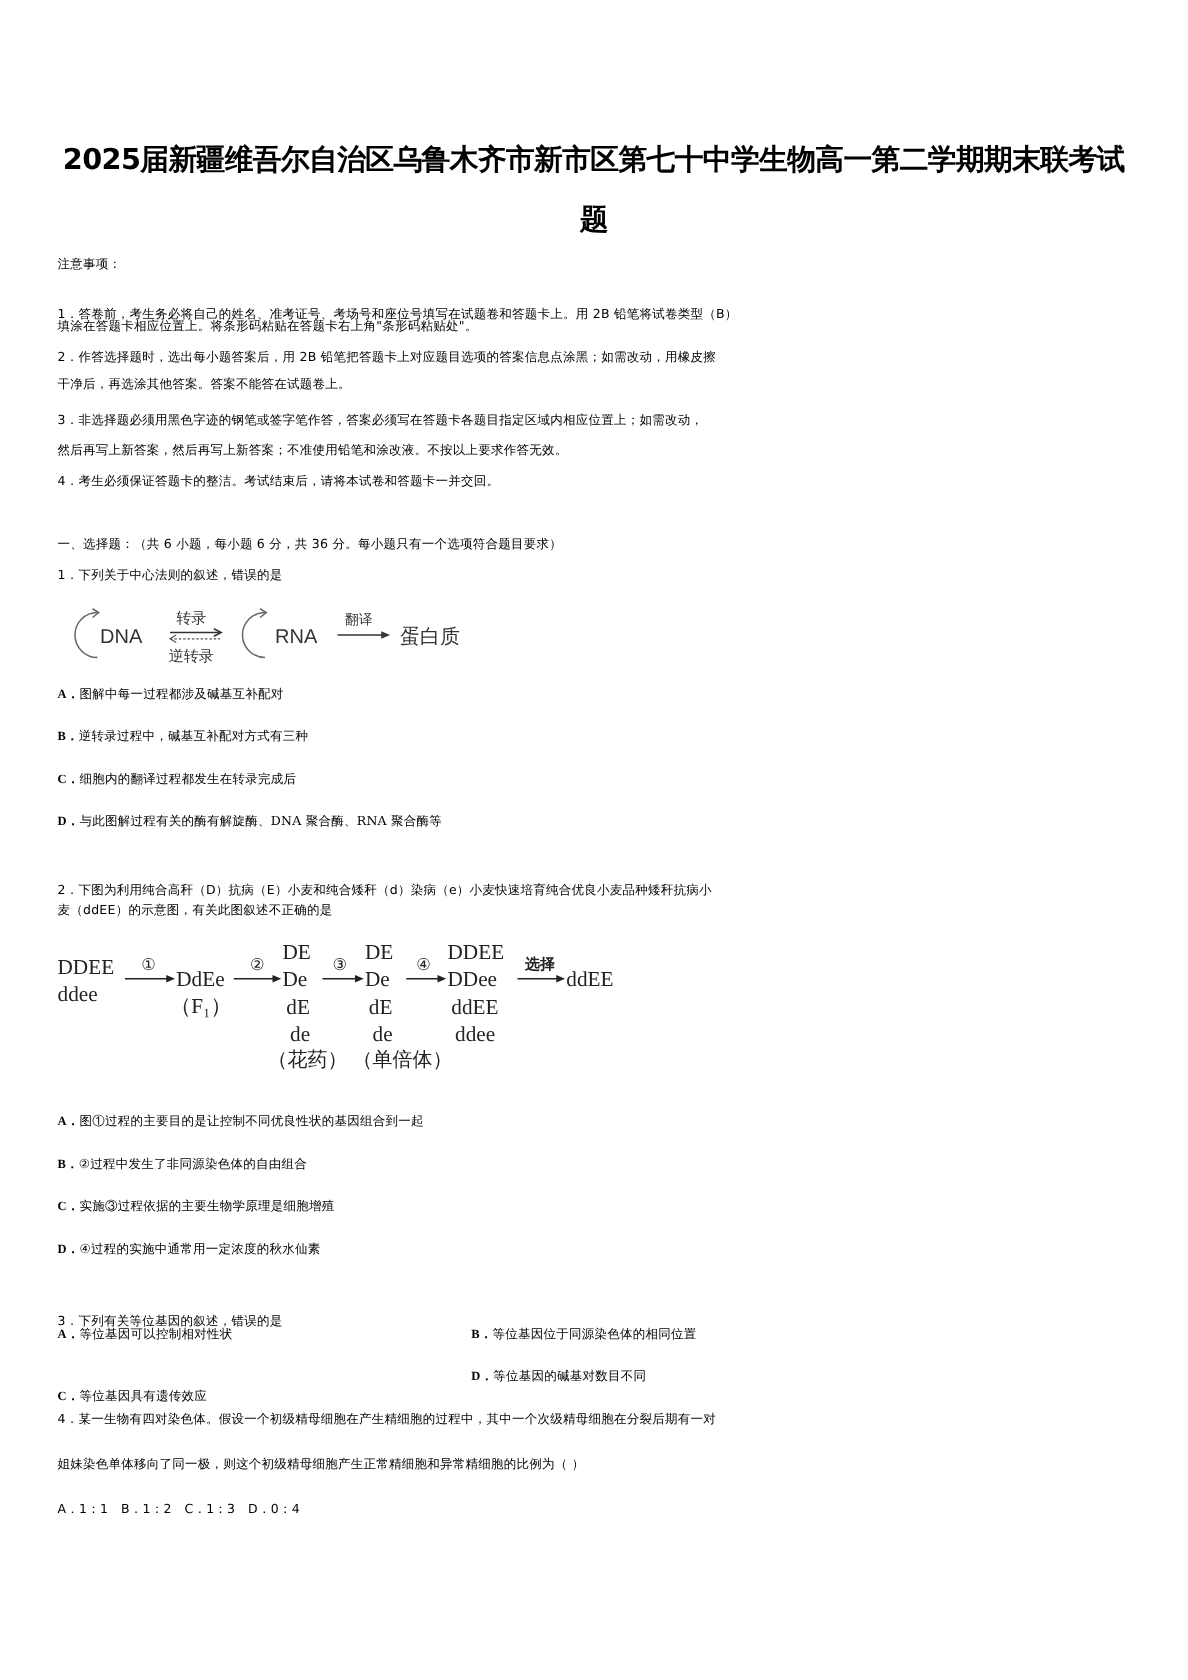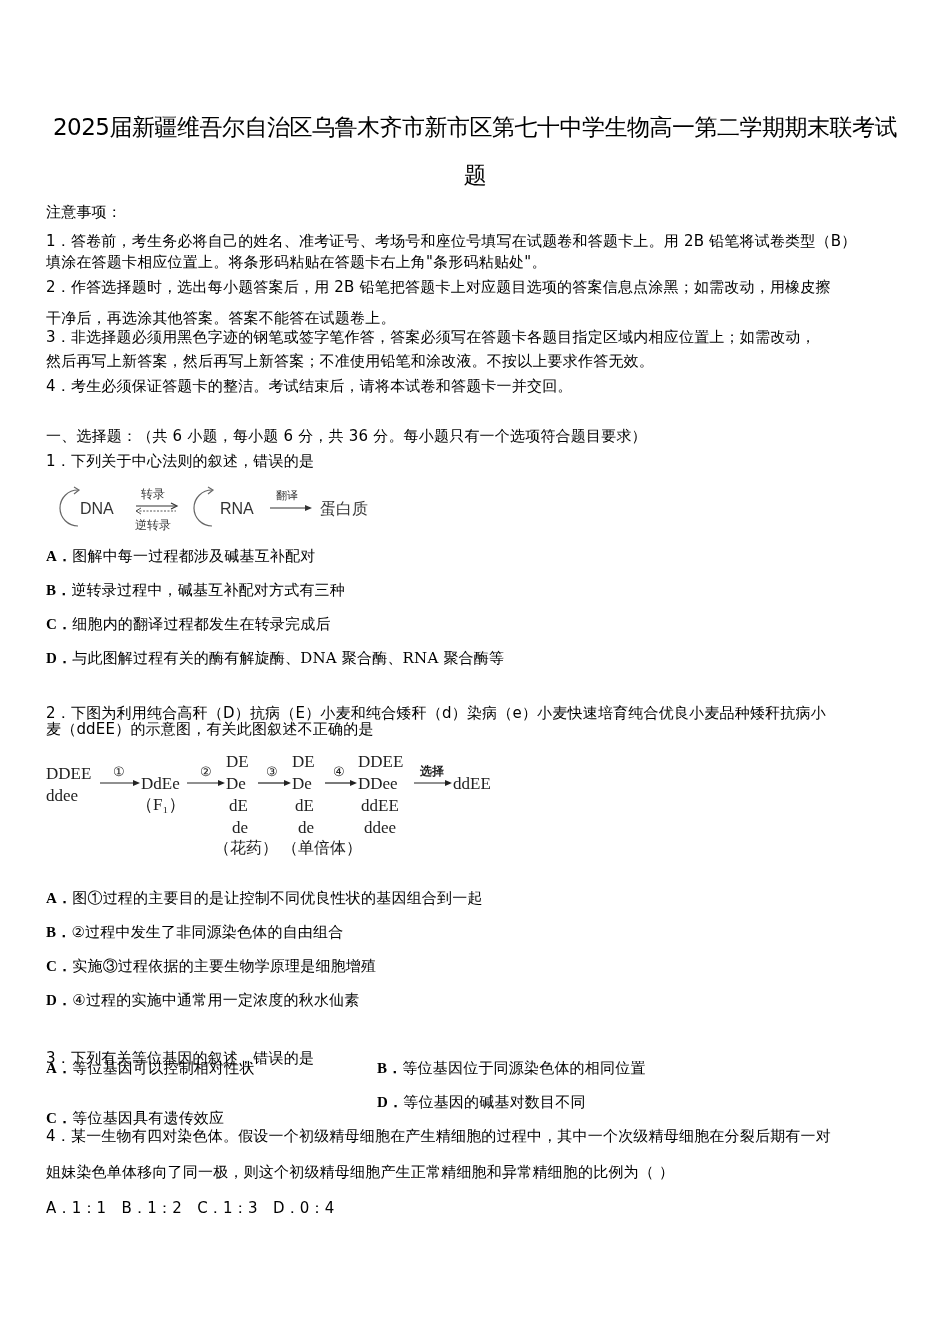--- a/index.html
+++ b/index.html
@@ -3,44 +3,44 @@
 <meta charset="utf-8">
 <style>
   html, body { margin: 0; padding: 0; background: #ffffff; }
   body {
     width: 950px; height: 1344px; position: relative; overflow: hidden;
     color: #000; font-family: "DejaVu Serif", "Liberation Serif", serif;
   }
   .title {
     position: absolute; left: 40px; width: 870px; text-align: center;
     font-family: "DejaVu Sans", "Liberation Sans", sans-serif;
-    font-weight: normal; font-size: 23px; letter-spacing: -0.5px;
+    font-weight: bold; font-size: 23px; letter-spacing: -0.5px;
   }
   .line {
-    position: absolute; left: 46px; font-size: 15px; white-space: nowrap;
+    position: absolute; left: 46px; font-size: 10px; white-space: nowrap;
     line-height: 20px; letter-spacing: 0.2px;
   }
   .line.sans { font-family: "DejaVu Sans", "Liberation Sans", sans-serif; }
   .opt { font-weight: normal; }
   .opt b { font-weight: bold; font-family: "Liberation Serif", serif; }
   .diagram { position: absolute; }
   svg text { font-family: "Liberation Sans", "DejaVu Sans", sans-serif; }
   .serif-svg text { font-family: "Liberation Serif", "DejaVu Serif", serif; }
 </style>
 </head>
 <body>
 
 <div class="title" style="top:112px;">2025届新疆维吾尔自治区乌鲁木齐市新市区第七十中学生物高一第二学期期末联考试</div>
 <div class="title" style="top:160px;">题</div>
 
 <div class="line sans" style="top:202px;">注意事项：</div>
-<div class="line sans" style="top:231px;">1．答卷前，考生务必将自己的姓名、准考证号、考场号和座位号填写在试题卷和答题卡上。用 2B 铅笔将试卷类型（B）</div>
+<div class="line sans" style="top:242px;">1．答卷前，考生务必将自己的姓名、准考证号、考场号和座位号填写在试题卷和答题卡上。用 2B 铅笔将试卷类型（B）</div>
 <div class="line sans" style="top:252px;">填涂在答题卡相应位置上。将条形码粘贴在答题卡右上角"条形码粘贴处"。</div>
 <div class="line sans" style="top:277px;">2．作答选择题时，选出每小题答案后，用 2B 铅笔把答题卡上对应题目选项的答案信息点涂黑；如需改动，用橡皮擦</div>
-<div class="line sans" style="top:308px;">干净后，再选涂其他答案。答案不能答在试题卷上。</div>
+<div class="line sans" style="top:298px;">干净后，再选涂其他答案。答案不能答在试题卷上。</div>
 <div class="line sans" style="top:327px;">3．非选择题必须用黑色字迹的钢笔或签字笔作答，答案必须写在答题卡各题目指定区域内相应位置上；如需改动，</div>
 <div class="line sans" style="top:351px;">然后再写上新答案，然后再写上新答案；不准使用铅笔和涂改液。不按以上要求作答无效。</div>
 <div class="line sans" style="top:376px;">4．考生必须保证答题卡的整洁。考试结束后，请将本试卷和答题卡一并交回。</div>
 
 <div class="line sans" style="top:426px;">一、选择题：（共 6 小题，每小题 6 分，共 36 分。每小题只有一个选项符合题目要求）</div>
 
 <div class="line sans" style="top:451px;text-align:right;">1．下列关于中心法则的叙述，错误的是</div>
 <div class="diagram" style="left:44px; top:484px; width:340px; height:50px;">
   <svg width="340" height="50" viewBox="0 0 340 50">
     <path d="M 34 6 A 18 18 0 1 0 34 42" fill="none" stroke="#666" stroke-width="1.2"></path>

